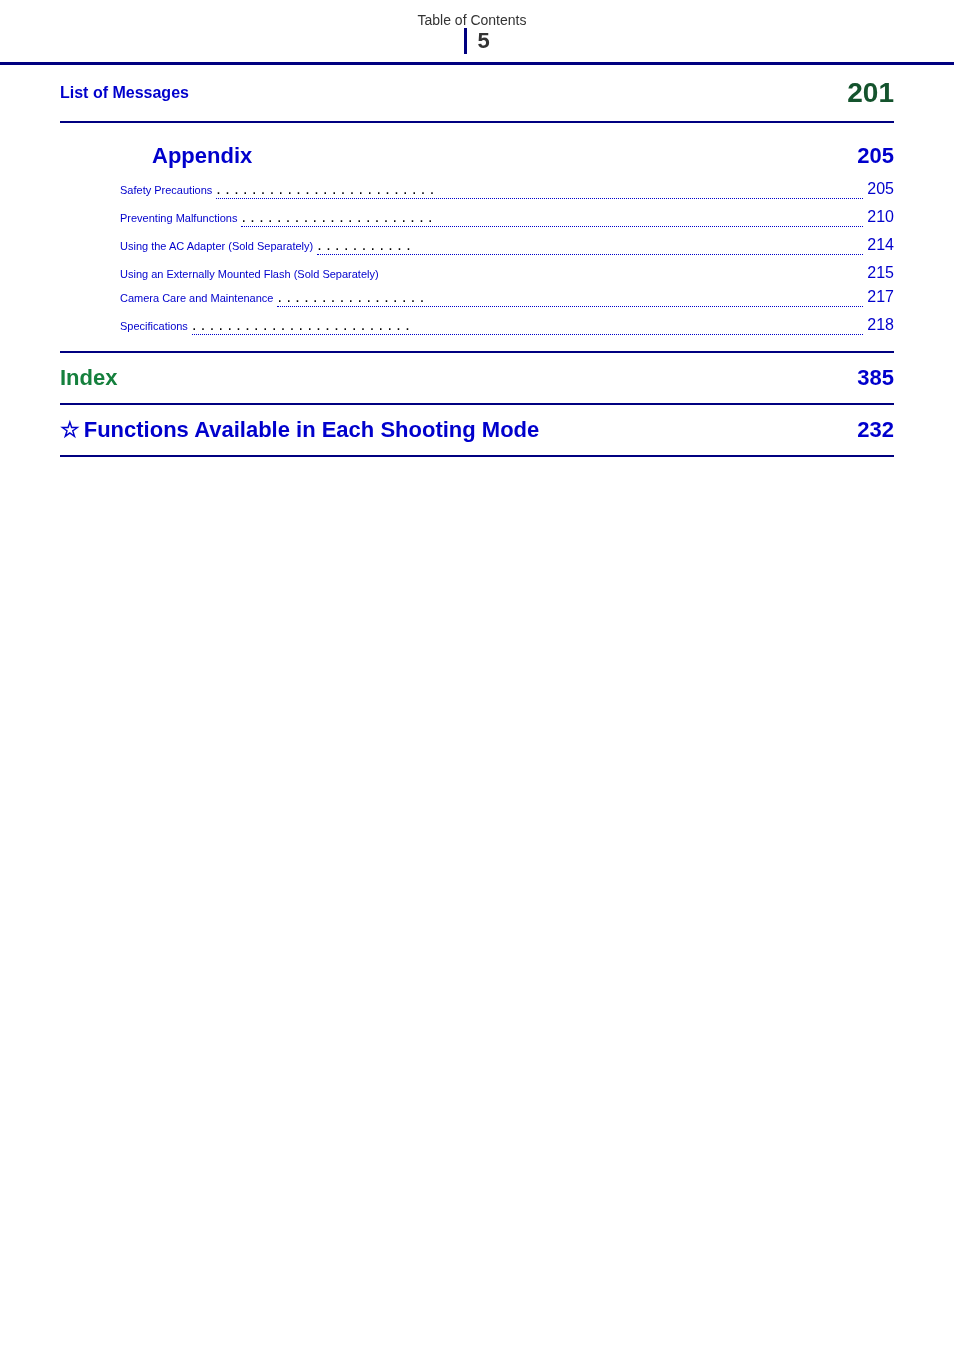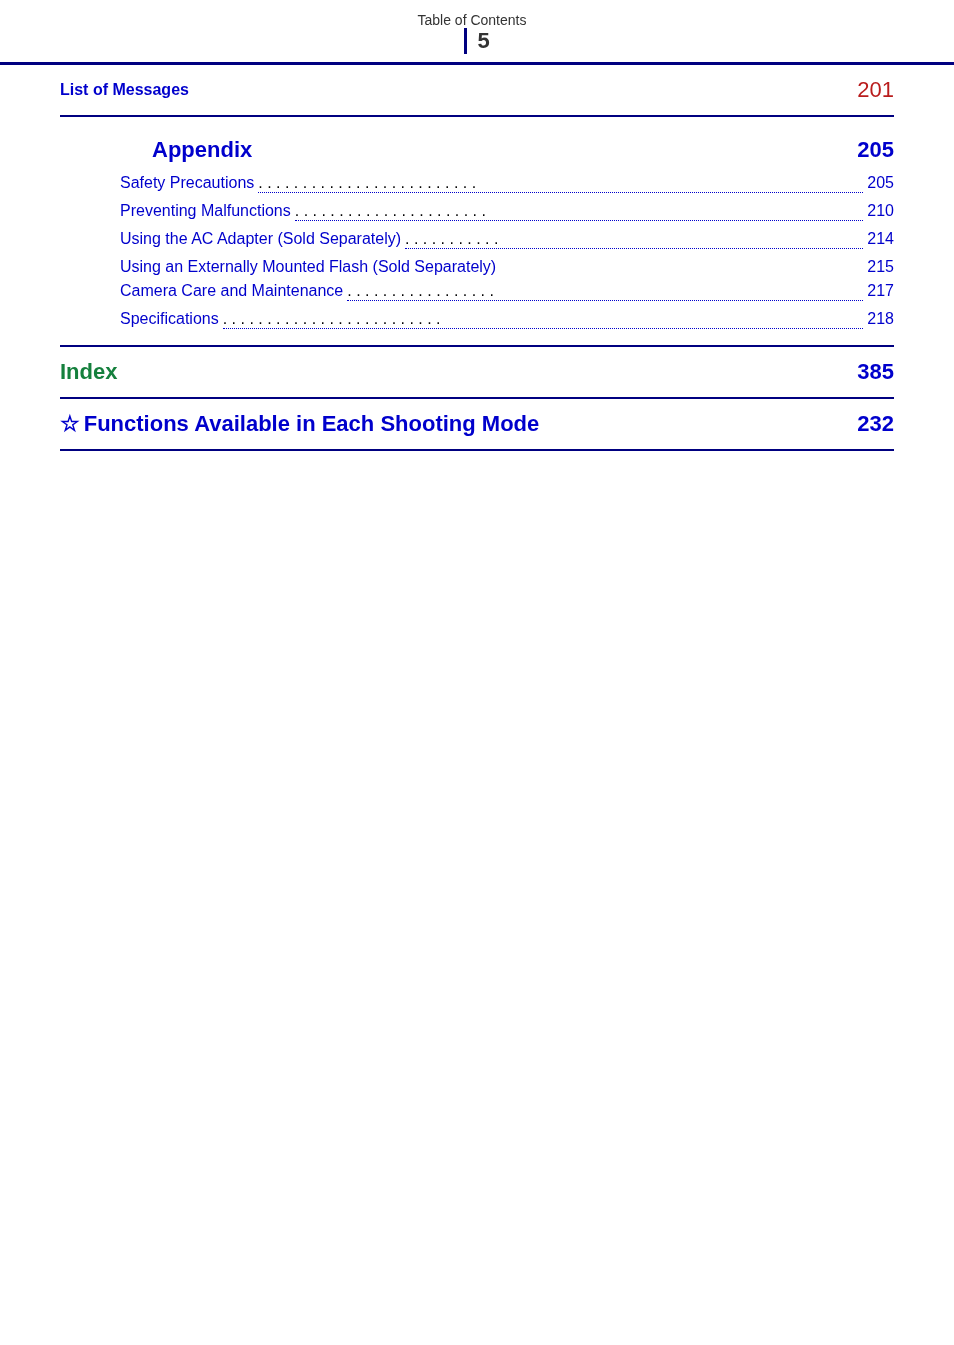--- a/index.html
+++ b/index.html
@@ -52,23 +52,23 @@
       align-items: center;
     }
 
     .toc-section-title {
       font-size: 16px;
       font-weight: bold;
       color: #0000cc;
     }
 
     .toc-section-page {
-      font-size: 22px;
-      font-weight: normal;
-      color: #b91c1c;
+      font-size: 28px;
+      font-weight: bold;
+      color: #14532d;
     }
 
     .toc-subsections {
       border-bottom: 2px solid #000080;
       padding: 10px 0 10px 60px;
     }
 
     .toc-subsection-header {
       display: flex;
       justify-content: space-between;
@@ -90,21 +90,21 @@
     }
 
     .toc-item {
       display: flex;
       justify-content: space-between;
       align-items: baseline;
       padding: 3px 0;
     }
 
     .toc-item-title {
-      font-size: 16px;
+      font-size: 11px;
       color: #0000cc;
       white-space: nowrap;
     }
 
     .toc-item-dots {
       flex: 1;
       border-bottom: 1px dotted #0000cc;
       margin: 0 4px 3px 4px;
       min-width: 10px;
     }

